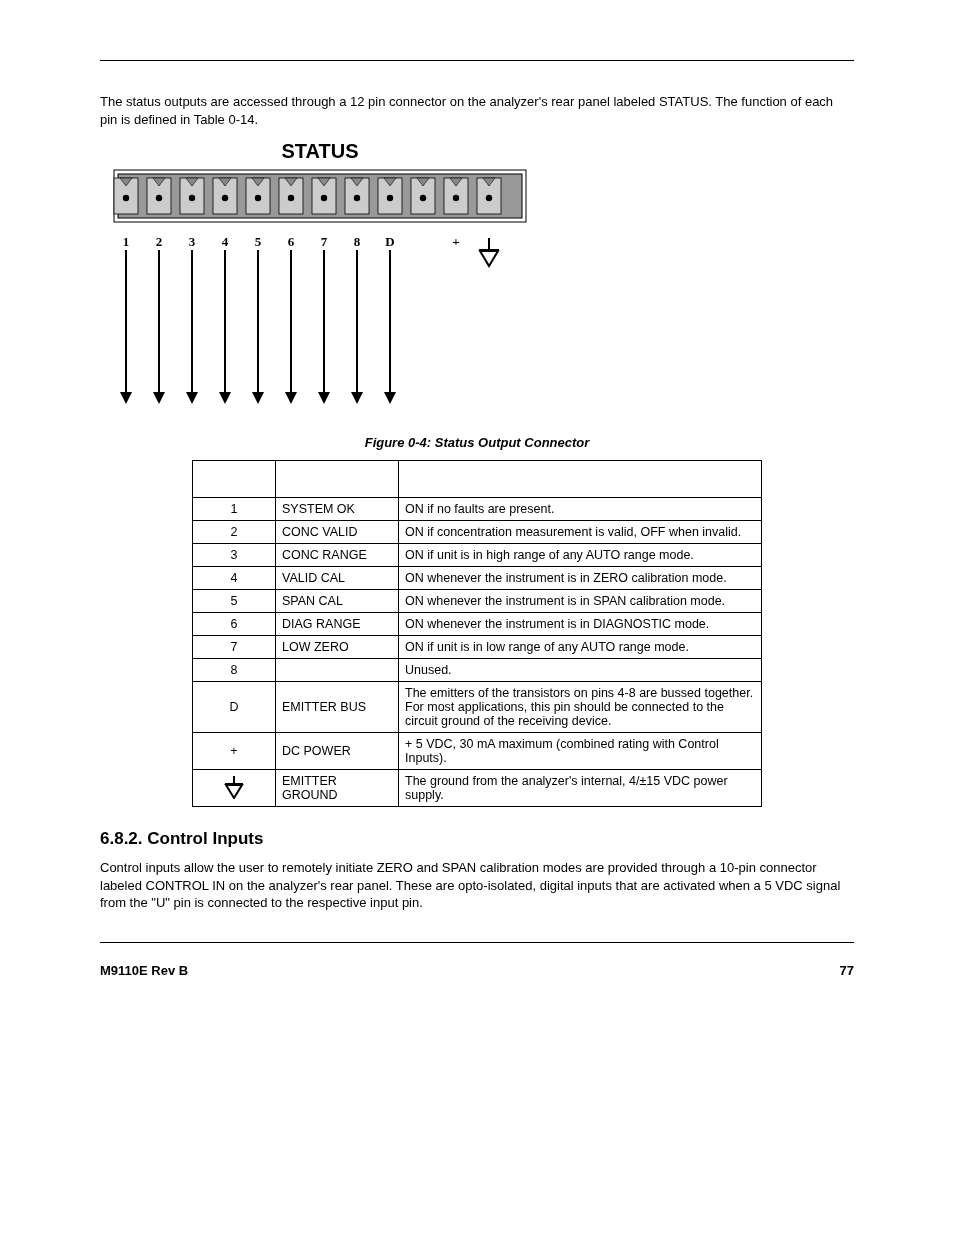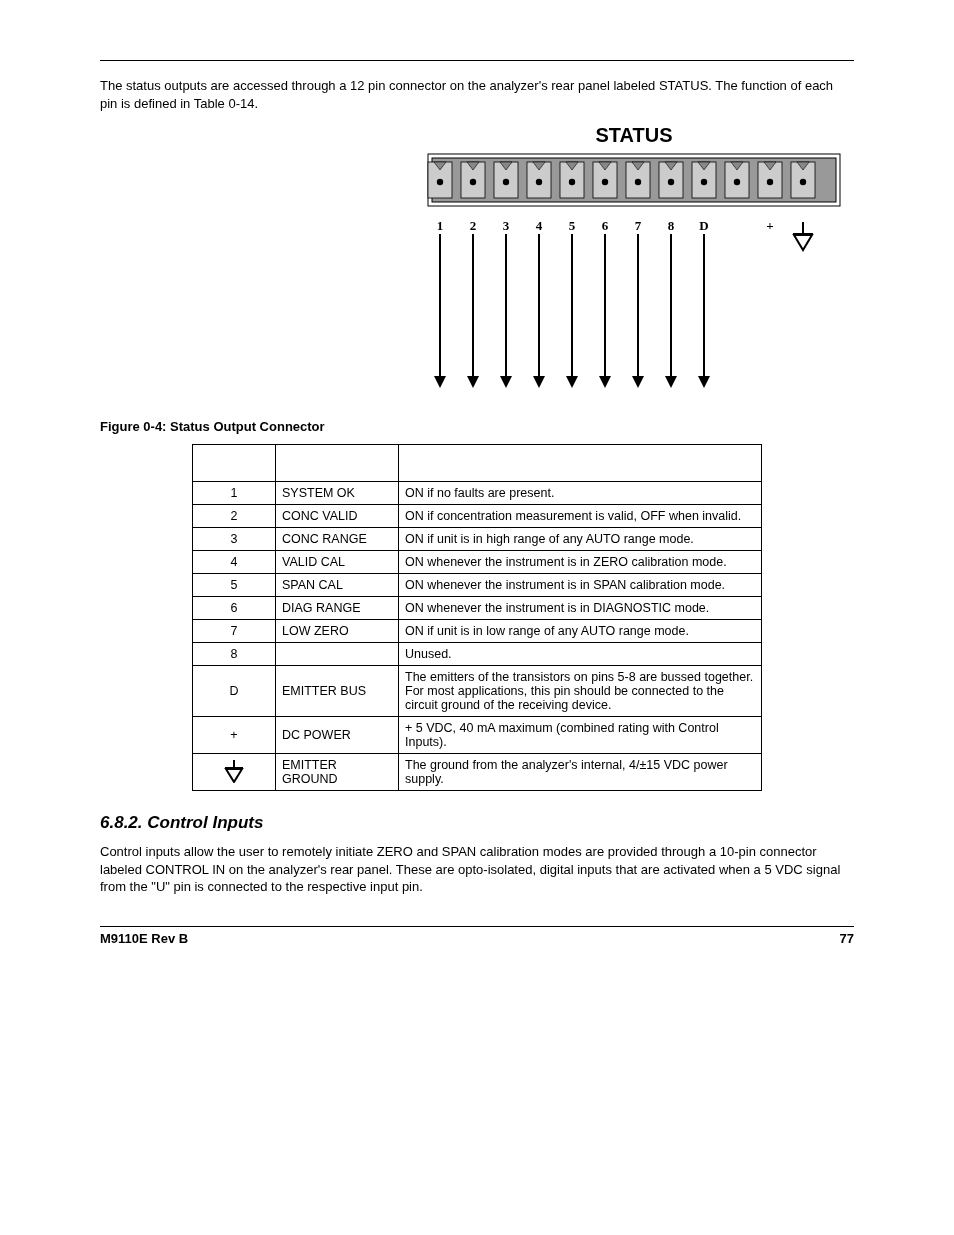--- a/index.html
+++ b/index.html
@@ -7,35 +7,36 @@
     font-size: 13px;
     color: #000;
     background: #fff;
     margin: 0;
     padding: 60px 100px 40px 100px;
     width: 954px;
     box-sizing: border-box;
   }
   .content {
     border-top: 1.5px solid #000;
-    padding-top: 16px;
+    padding-top: 32px;
   }
   p {
     margin: 0 0 14px 0;
     line-height: 1.35;
   }
   .diagram-wrap {
-    text-align: right;
+    text-align: left;
     margin: 6px 0 8px 0;
   }
   .caption {
-    text-align: left;
+    text-align: center;
     font-weight: bold;
     font-size: 13px;
     margin: 10px 0;
+    font-style: italic;
   }
   table.pin-table {
     border-collapse: collapse;
     margin: 4px auto 22px auto;
     width: 570px;
   }
   table.pin-table td {
     border: 1px solid #000;
     padding: 4px 6px;
     font-size: 12.5px;
@@ -47,26 +48,25 @@
   td.col-pin { text-align: center; width: 70px; }
   td.col-name { width: 110px; }
   td.col-cond { }
   .gnd-icon {
     display: inline-block;
   }
   h2.sec {
     font-size: 17px;
     font-weight: bold;
     margin: 18px 0 10px 0;
-    font-style: italic;
   }
   .footer {
     border-top: 1.5px solid #000;
     margin-top: 30px;
-    padding-top: 4px;
+    padding-top: 20px;
     font-weight: bold;
     font-size: 13px;
     display: flex;
     justify-content: space-between;
   }
   .status-title {
     font-weight: bold;
     font-size: 20px;
     font-family: Verdana, Geneva, sans-serif;
   }
@@ -212,26 +212,26 @@
           <td class="col-cond">ON if unit is in low range of any AUTO range mode.</td>
         </tr>
         <tr>
           <td class="col-pin">8</td>
           <td class="col-name"></td>
           <td class="col-cond">Unused.</td>
         </tr>
         <tr>
           <td class="col-pin">D</td>
           <td class="col-name">EMITTER BUS</td>
-          <td class="col-cond">The emitters of the transistors on pins 5-8 are bussed together. For most applications, this pin should be connected to the circuit ground of the receiving device.</td>
+          <td class="col-cond">The emitters of the transistors on pins 4-8 are bussed together. For most applications, this pin should be connected to the circuit ground of the receiving device.</td>
         </tr>
         <tr>
           <td class="col-pin">+</td>
           <td class="col-name">DC POWER</td>
-          <td class="col-cond">+ 5 VDC, 40 mA maximum (combined rating with Control Inputs).</td>
+          <td class="col-cond">+ 5 VDC, 30 mA maximum (combined rating with Control Inputs).</td>
         </tr>
         <tr>
           <td class="col-pin"><svg class="gnd-icon" width="20" height="24" viewBox="0 0 20 24">
               <line x1="10" y1="1" x2="10" y2="9" stroke="#000" stroke-width="2"></line>
               <line x1="1" y1="9" x2="19" y2="9" stroke="#000" stroke-width="2"></line>
               <polygon points="2,10 18,10 10,23" fill="#fff" stroke="#000" stroke-width="2"></polygon>
             </svg></td>
           <td class="col-name">EMITTER GROUND</td>
           <td class="col-cond">The ground from the analyzer's internal, 4/±15 VDC power supply.</td>
         </tr>

